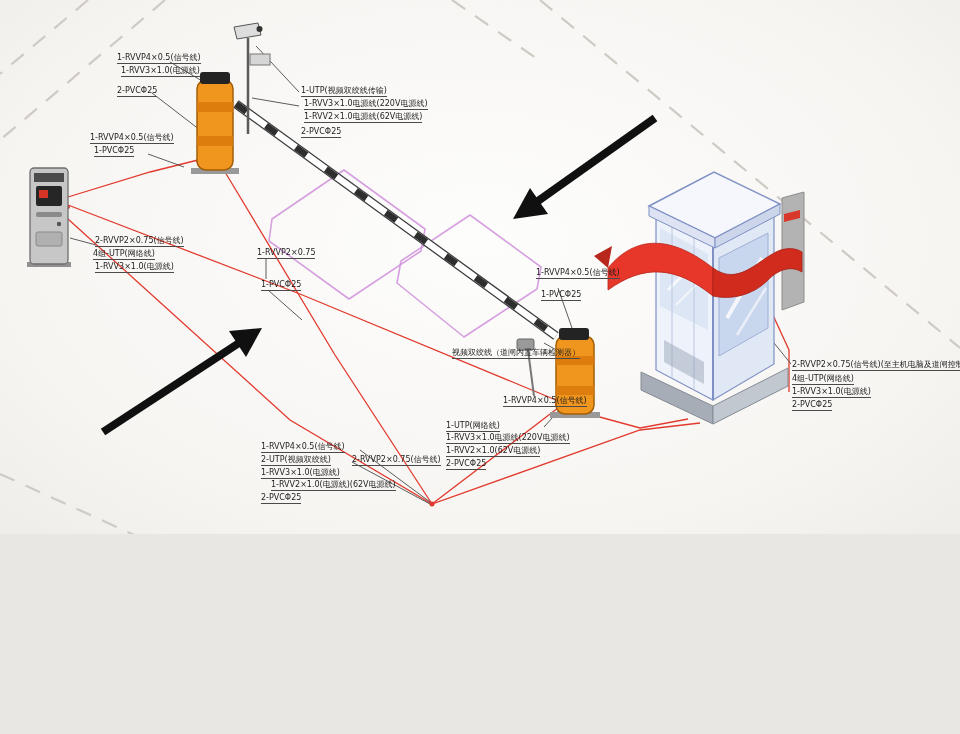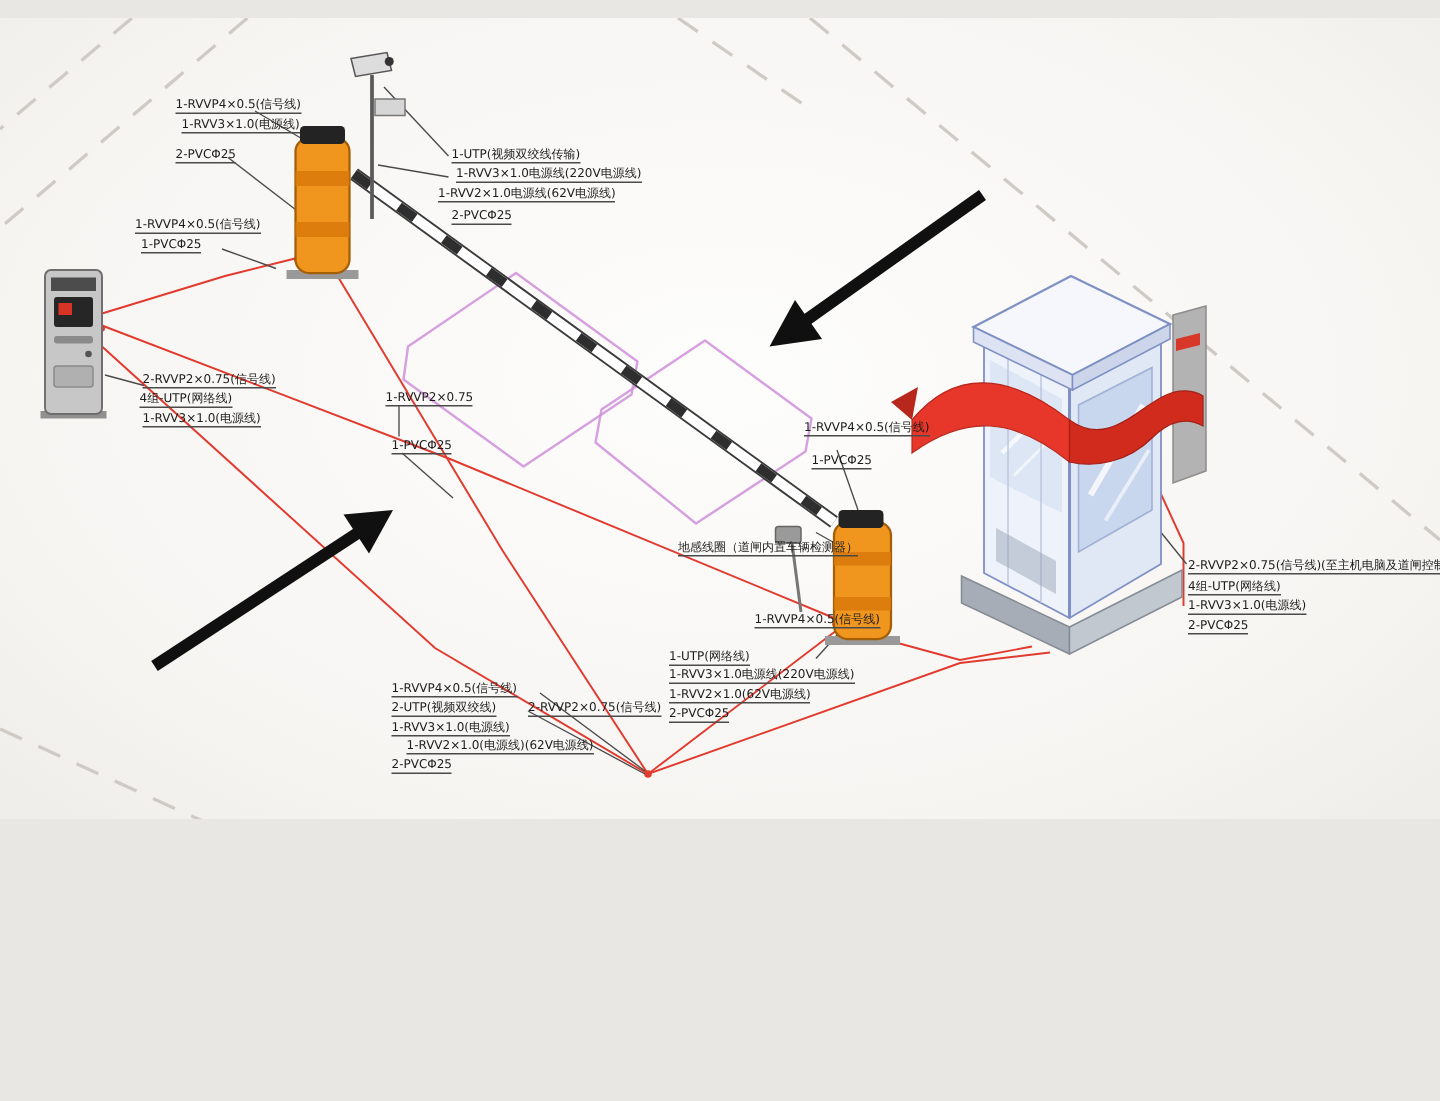--- a/index.html
+++ b/index.html
@@ -1,17 +1,17 @@
 <!DOCTYPE html>
 <html><head>
 <meta charset="utf-8">
 <style>
   html,body{margin:0;padding:0;background:#e9e7e4;}
   .stage{
-    position:relative;width:960px;height:534px;margin:12px auto;overflow:hidden;
+    position:relative;width:960px;height:534px;margin:0 auto;overflow:hidden;
     background:radial-gradient(ellipse at 50% 45%, #fdfdfc 0%, #f7f5f2 70%, #efedea 100%);
     font-family:"DejaVu Sans",sans-serif;
   }
   .stage svg{position:absolute;left:0;top:0;width:960px;height:734px;}
   .label{
     position:absolute;font-size:8px;line-height:10px;color:#1c1c1c;
     white-space:nowrap;border-bottom:1px solid #4a4a4a;padding-bottom:0;
   }
   .title{
     position:absolute;left:0;right:0;top:588px;text-align:center;
@@ -171,30 +171,30 @@
 
   <div class="label" style="left:90px;top:133px">1-RVVP4×0.5(信号线)</div>
   <div class="label" style="left:94px;top:146px">1-PVCΦ25</div>
 
   <div class="label" style="left:95px;top:236px">2-RVVP2×0.75(信号线)</div>
   <div class="label" style="left:93px;top:249px">4组-UTP(网络线)</div>
   <div class="label" style="left:95px;top:262px">1-RVV3×1.0(电源线)</div>
 
   <div class="label" style="left:301px;top:86px">1-UTP(视频双绞线传输)</div>
   <div class="label" style="left:304px;top:99px">1-RVV3×1.0电源线(220V电源线)</div>
-  <div class="label" style="left:292px;top:112px">1-RVV2×1.0电源线(62V电源线)</div>
+  <div class="label" style="left:304px;top:112px">1-RVV2×1.0电源线(62V电源线)</div>
   <div class="label" style="left:301px;top:127px">2-PVCΦ25</div>
 
   <div class="label" style="left:257px;top:248px">1-RVVP2×0.75</div>
   <div class="label" style="left:261px;top:280px">1-PVCΦ25</div>
 
   <div class="label" style="left:536px;top:268px">1-RVVP4×0.5(信号线)</div>
   <div class="label" style="left:541px;top:290px">1-PVCΦ25</div>
 
-  <div class="label" style="left:452px;top:348px">地感线圈（道闸内置车辆检测器）</div>
+  <div class="label" style="left:452px;top:348px">视频双绞线（道闸内置车辆检测器）</div>
 
   <div class="label" style="left:503px;top:396px">1-RVVP4×0.5(信号线)</div>
   <div class="label" style="left:446px;top:421px">1-UTP(网络线)</div>
   <div class="label" style="left:446px;top:433px">1-RVV3×1.0电源线(220V电源线)</div>
   <div class="label" style="left:446px;top:446px">1-RVV2×1.0(62V电源线)</div>
   <div class="label" style="left:446px;top:459px">2-PVCΦ25</div>
 
   <div class="label" style="left:261px;top:442px">1-RVVP4×0.5(信号线)</div>
   <div class="label" style="left:261px;top:455px">2-UTP(视频双绞线)</div>
   <div class="label" style="left:352px;top:455px">2-RVVP2×0.75(信号线)</div>

